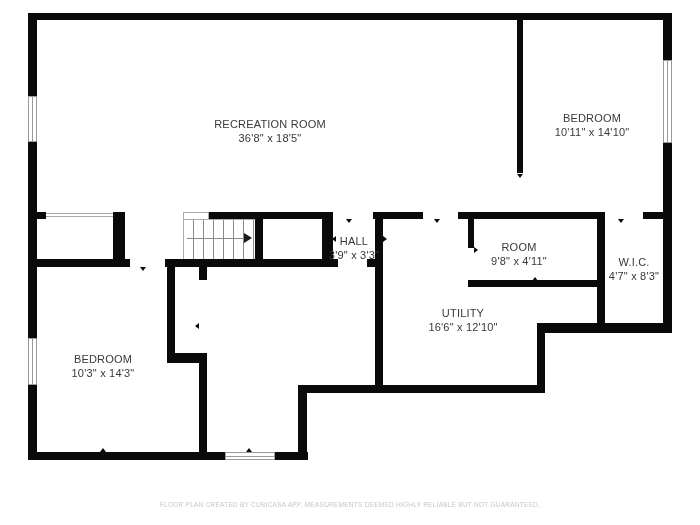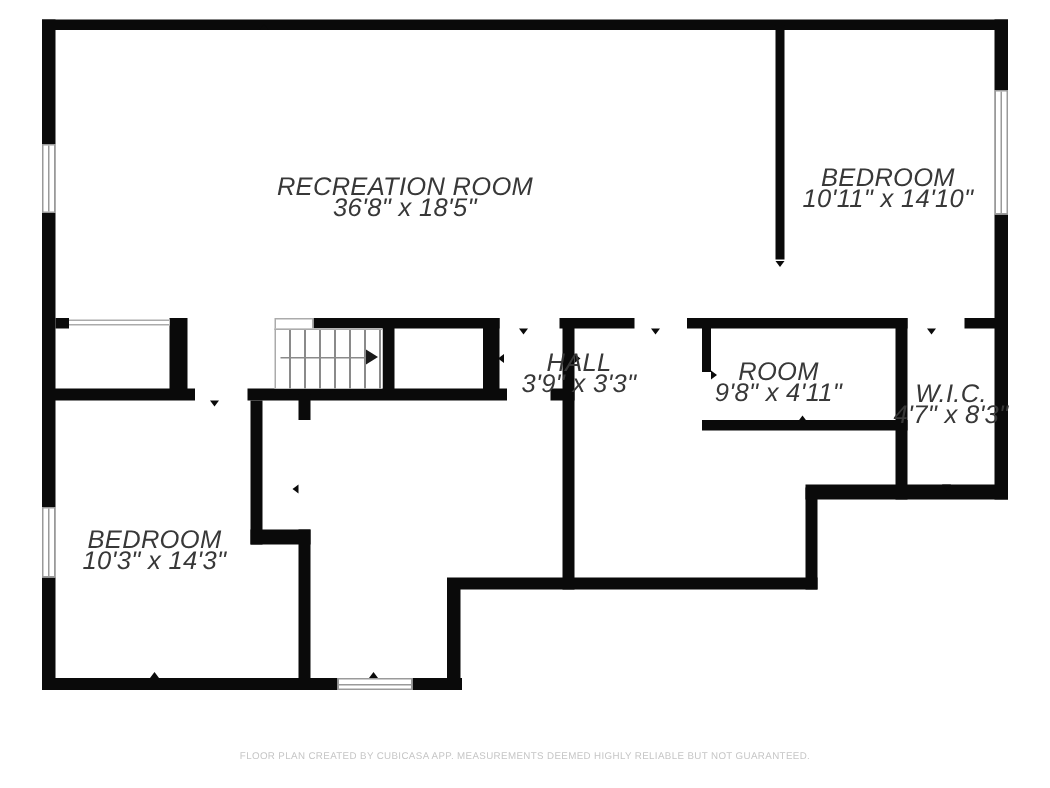--- a/index.html
+++ b/index.html
@@ -4,21 +4,21 @@
 <style>
   html,body{margin:0;padding:0;background:#fff;}
   #plan{position:relative;width:700px;height:525px;background:#fff;overflow:hidden;
         font-family:"Liberation Sans",sans-serif;}
   .w{position:absolute;background:#0a0a0a;}
   .win{position:absolute;background:#fff;border:1px solid #9a9a9a;box-sizing:border-box;}
   .win.v{background-image:linear-gradient(#9a9a9a,#9a9a9a);background-size:1px 100%;background-position:center;background-repeat:no-repeat;}
   .win.h{background-image:linear-gradient(#9a9a9a,#9a9a9a);background-size:100% 1px;background-position:center;background-repeat:no-repeat;}
   .thinline{position:absolute;background:#fff;border-top:1px solid #ababab;border-bottom:1px solid #ababab;box-sizing:border-box;}
   .room{position:absolute;transform:translateX(-50%);text-align:center;color:#383838;
-        font-size:17px;line-height:13.5px;letter-spacing:.2px;white-space:nowrap;font-style:italic;}
+        font-size:11px;line-height:13.5px;letter-spacing:.2px;white-space:nowrap;}
   .room .nm{display:block;}
   .room .dm{display:block;}
   .footer{position:absolute;left:350px;top:501px;transform:translateX(-50%);
           font-size:6.5px;color:#c6c6c6;letter-spacing:.25px;white-space:nowrap;}
   .stairs-land{position:absolute;background:#fff;border:1px solid #ababab;box-sizing:border-box;}
   .stairs-tread{position:absolute;background:#fff;border-top:1px solid #ababab;border-left:1px solid #ababab;box-sizing:border-box;
        background-image:repeating-linear-gradient(to right,transparent 0 9px,#8a8a8a 9px 10px);}
   .stairs-line{position:absolute;background:#8a8a8a;}
   .tick{position:absolute;width:0;height:0;}
   .t-d{border-left:3px solid transparent;border-right:3px solid transparent;border-top:4px solid #0a0a0a;}
@@ -100,31 +100,35 @@
   <div class="tick t-u" style="left:532px;top:277px;"></div>
 
   <div class="room" style="left:270px;top:118px;">
     <span class="nm">RECREATION ROOM</span>
     <span class="dm">36'8" x 18'5"</span>
   </div>
   <div class="room" style="left:592px;top:112px;">
     <span class="nm">BEDROOM</span>
     <span class="dm">10'11" x 14'10"</span>
   </div>
-  <div class="room" style="left:354px;top:235px;margin-left:32px;">
+  <div class="room" style="left:354px;top:235px;">
     <span class="nm">HALL</span>
     <span class="dm">3'9" x 3'3"</span>
   </div>
   <div class="room" style="left:519px;top:241px;">
     <span class="nm">ROOM</span>
     <span class="dm">9'8" x 4'11"</span>
   </div>
   <div class="room" style="left:634px;top:256px;">
     <span class="nm">W.I.C.</span>
     <span class="dm">4'7" x 8'3"</span>
   </div>
+  <div class="room" style="left:463px;top:307px;">
+    <span class="nm">UTILITY</span>
+    <span class="dm">16'6" x 12'10"</span>
+  </div>
   <div class="room" style="left:103px;top:353px;">
     <span class="nm">BEDROOM</span>
     <span class="dm">10'3" x 14'3"</span>
   </div>
 
   <div class="footer">FLOOR PLAN CREATED BY CUBICASA APP. MEASUREMENTS DEEMED HIGHLY RELIABLE BUT NOT GUARANTEED.</div>
 </div>
 
 </body></html>

